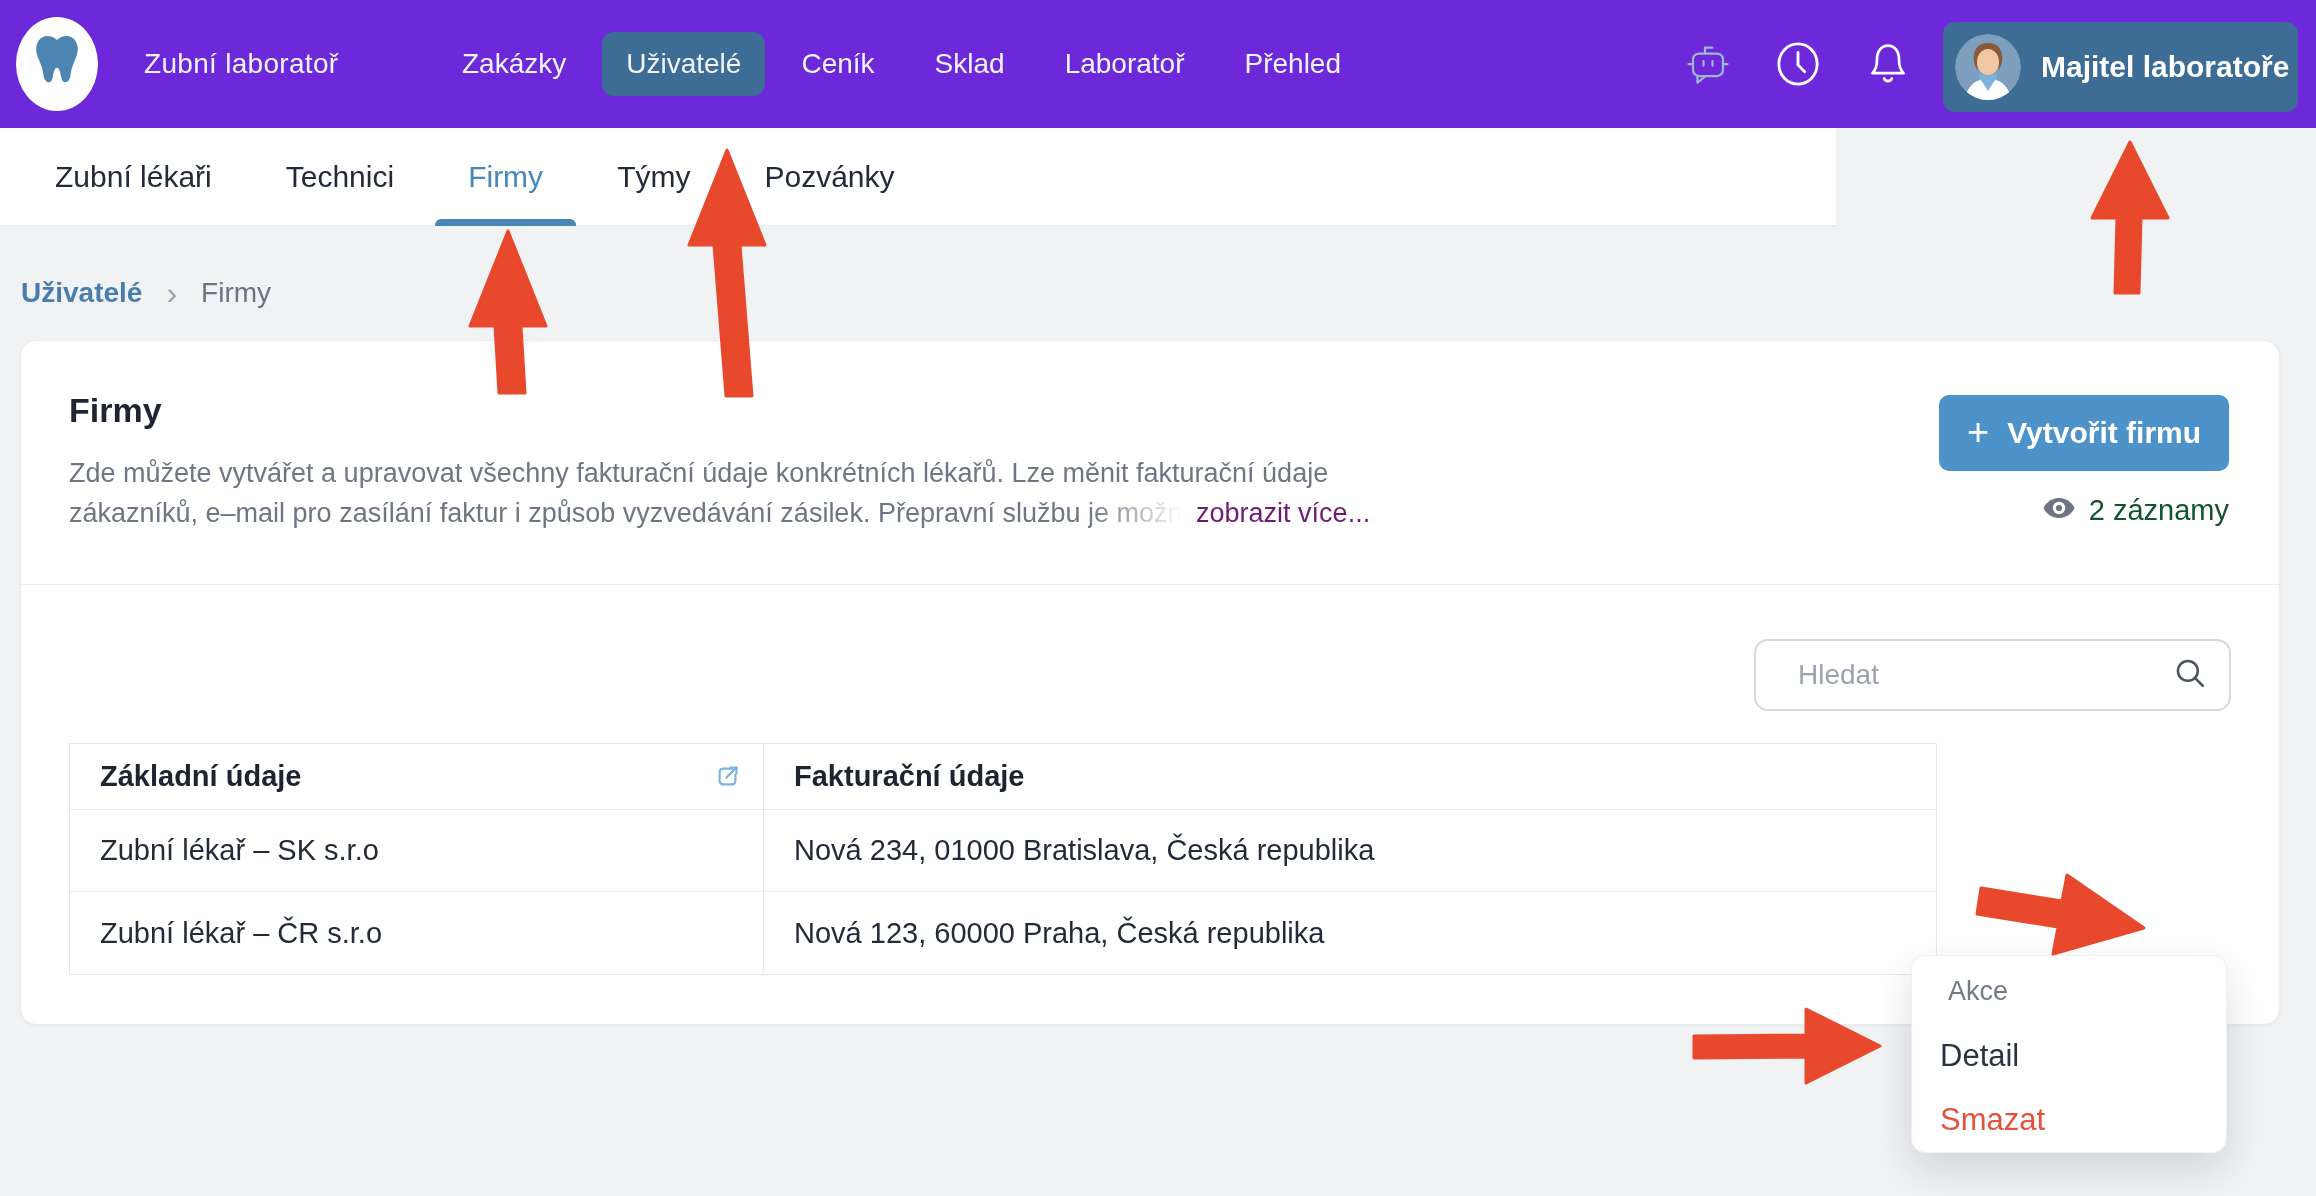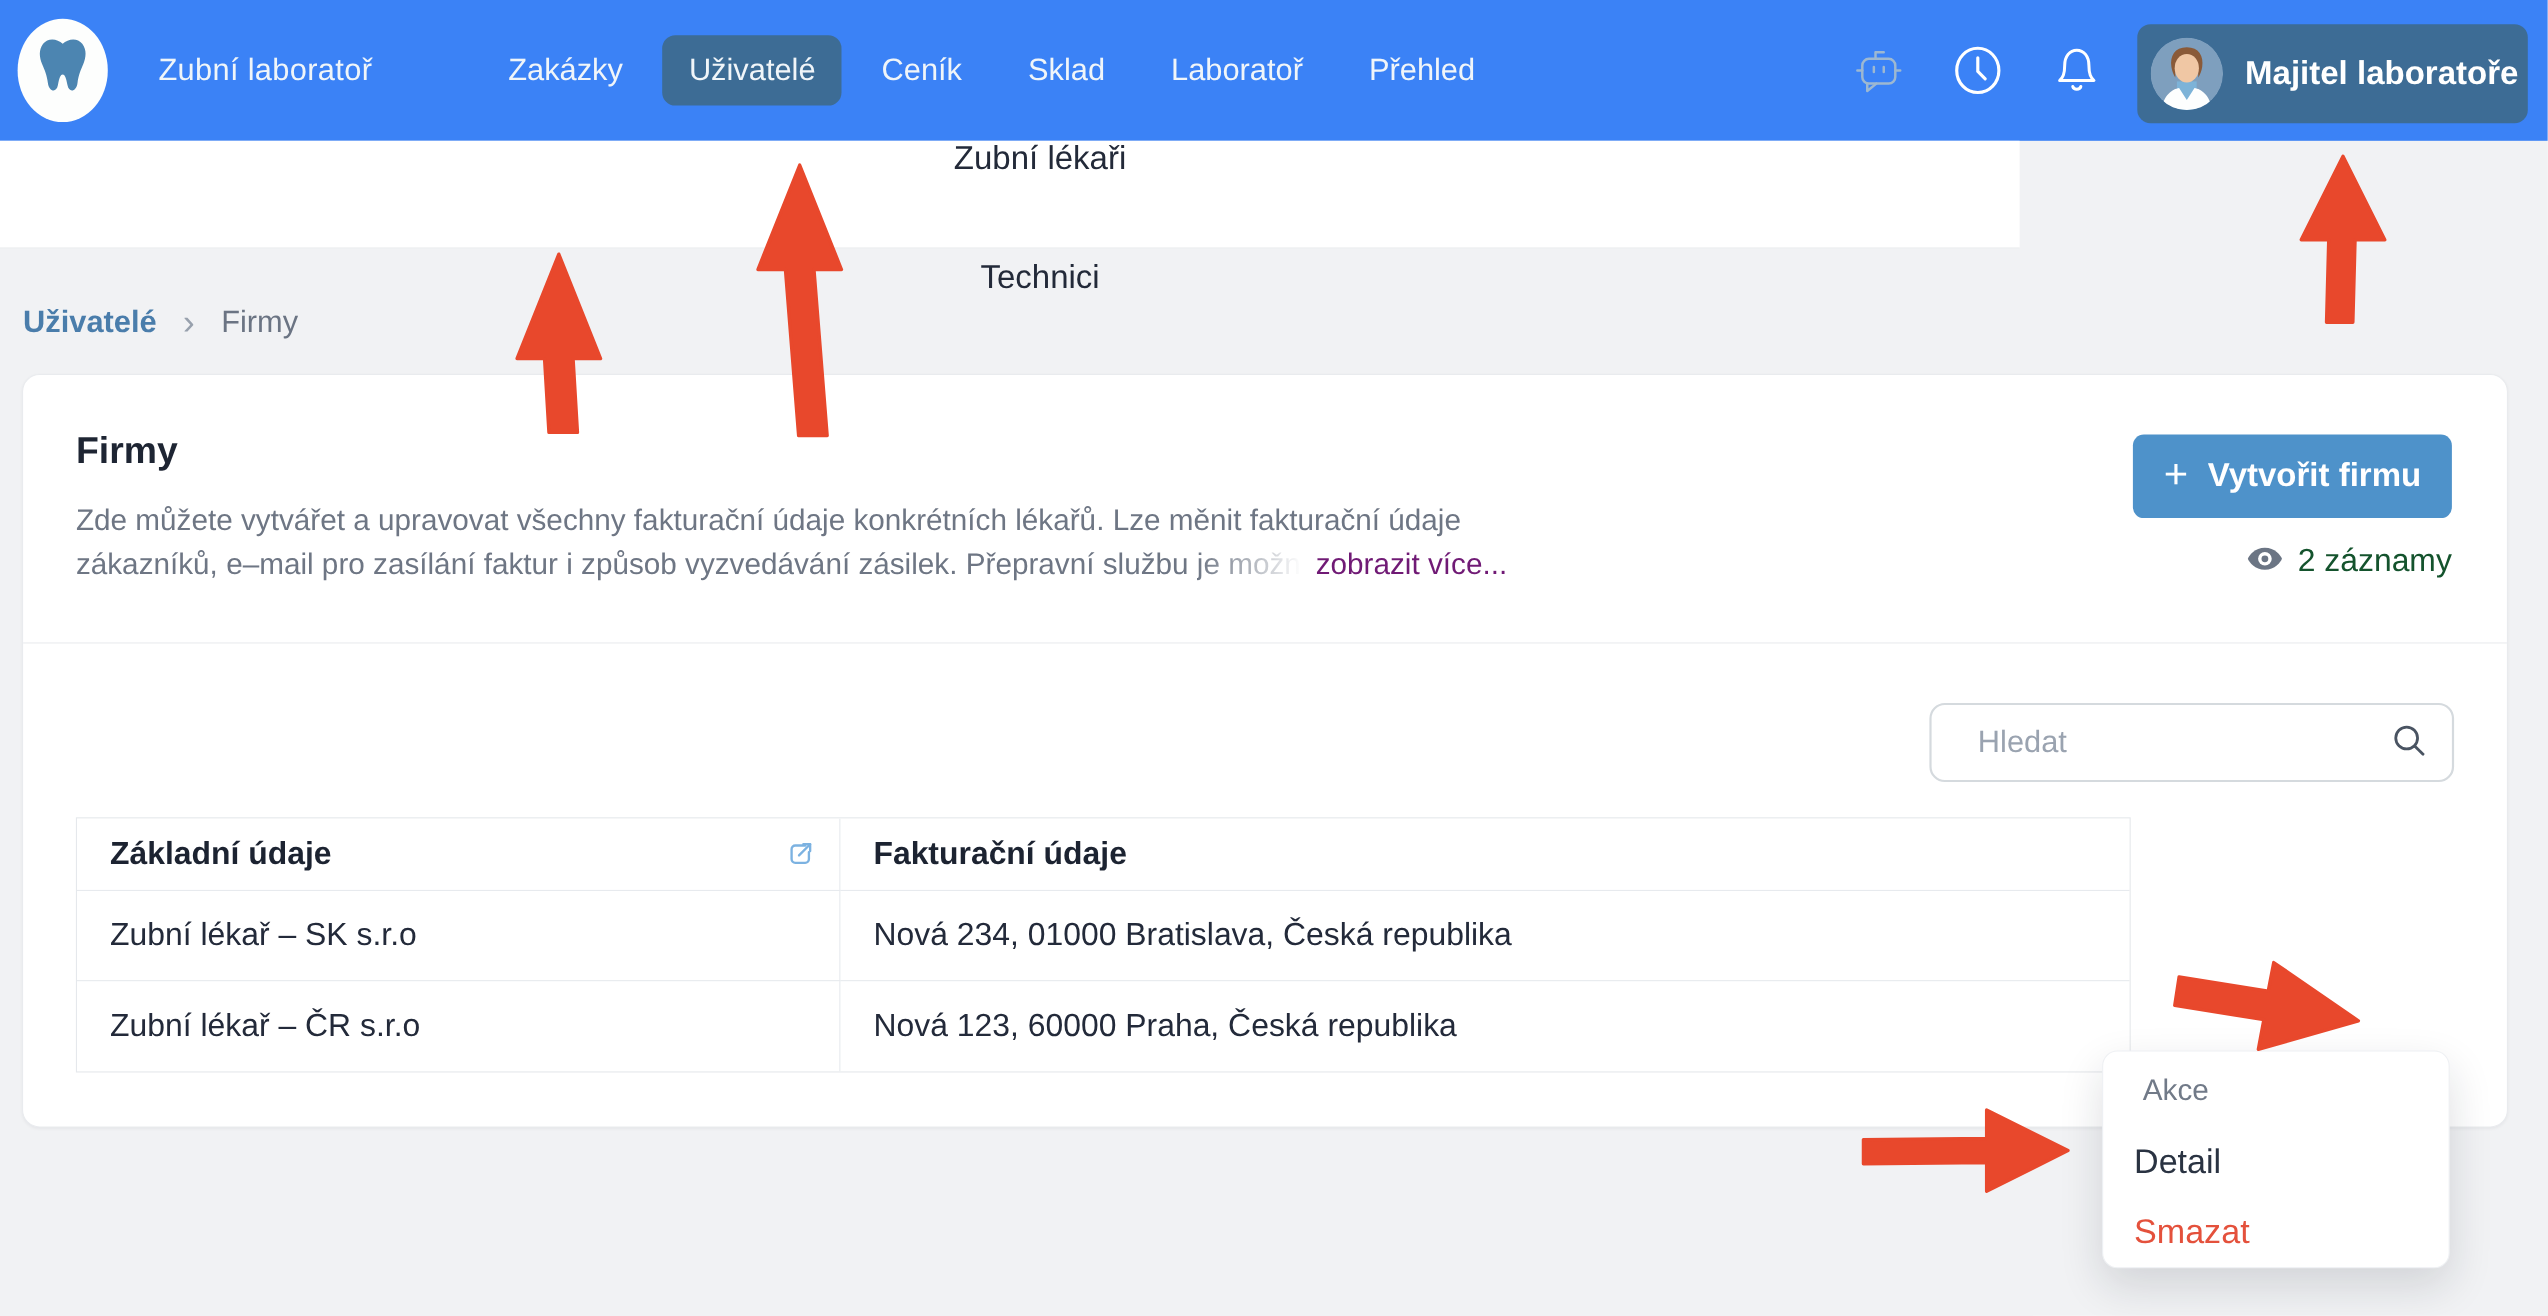--- a/index.html
+++ b/index.html
@@ -1,37 +1,37 @@
 <!DOCTYPE html>
 <html><head>
 <meta charset="utf-8">
 <style>
   * { box-sizing: border-box; margin: 0; padding: 0; }
   html,body { width: 2316px; height: 1196px; background:#f1f2f4; overflow:hidden;
     font-family:"Liberation Sans","DejaVu Sans",sans-serif; -webkit-font-smoothing:antialiased; }
 
   
-  .topbar { position:absolute; left:0; top:0; width:2316px; height:128px; background:#3b82f6; }
+  .topbar { position:absolute; left:0; top:0; width:2316px; height:128px; background:#6d28d9; }
   .logo { position:absolute; left:16px; top:17px; width:82px; height:94px; background:#fdfefd;
     border-radius:50%; display:flex; align-items:center; justify-content:center; cursor:pointer; }
   .brand { position:absolute; left:144px; top:0; height:128px; display:flex; align-items:center;
     color:#eff5f9; font-size:28px; font-weight:500; letter-spacing:.3px; }
   .nav { position:absolute; left:462px; top:0; height:128px; display:flex; align-items:center; gap:60px; }
   .nav-item { color:#f0f5f9; font-size:28px; font-weight:500; cursor:pointer; white-space:nowrap; }
   .nav-item.active { background:#3d6c95; border-radius:12px; padding:16px 24px; margin:0 -24px; }
   .top-icons { position:absolute; left:1684px; top:0; height:128px; display:flex; align-items:center; gap:42px; }
   .top-icon { width:48px; height:56px; display:flex; align-items:center; justify-content:center; cursor:pointer; }
   .user-pill { position:absolute; left:1943px; top:22px; width:355px; height:90px; background:#3d6c95;
     border-radius:12px; display:flex; align-items:center; padding-left:12px; cursor:pointer; }
   .avatar { width:66px; height:66px; border-radius:50%; overflow:hidden; flex:0 0 auto; }
   .user-pill .label { color:#ffffff; font-size:30px; font-weight:600; margin-left:20px; white-space:nowrap; }
 
   
   .tabbar { position:absolute; left:0; top:128px; width:1836px; height:98px; background:#ffffff;
-    border-bottom:1px solid #e7e9ec; display:flex; align-items:center; padding-left:55px; gap:74px;flex-direction:column; }
+    border-bottom:1px solid #e7e9ec; display:flex; align-items:flex-start; padding-left:55px; gap:74px; }
   .tab { position:relative; font-size:30px; font-weight:500; color:#232a39; cursor:pointer;
     height:98px; display:flex; align-items:center; white-space:nowrap; }
   .tab.active { color:#4587ba; }
   .tab.active::after { content:""; position:absolute; left:-33px; right:-33px; bottom:0; height:7px;
     background:#4886b8; border-radius:6px 6px 0 0; }
 
   
   .breadcrumb { position:absolute; left:21px; top:263px; height:60px; display:flex; align-items:center; gap:24px; }
   .bc-link { color:#4a7dab; font-size:28px; font-weight:600; cursor:pointer; }
   .bc-sep { color:#98a1ad; font-size:32px; line-height:1; }

